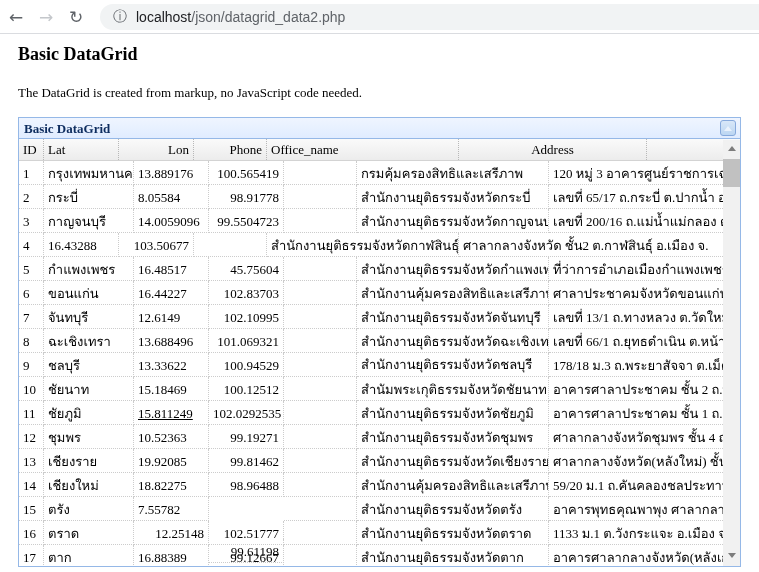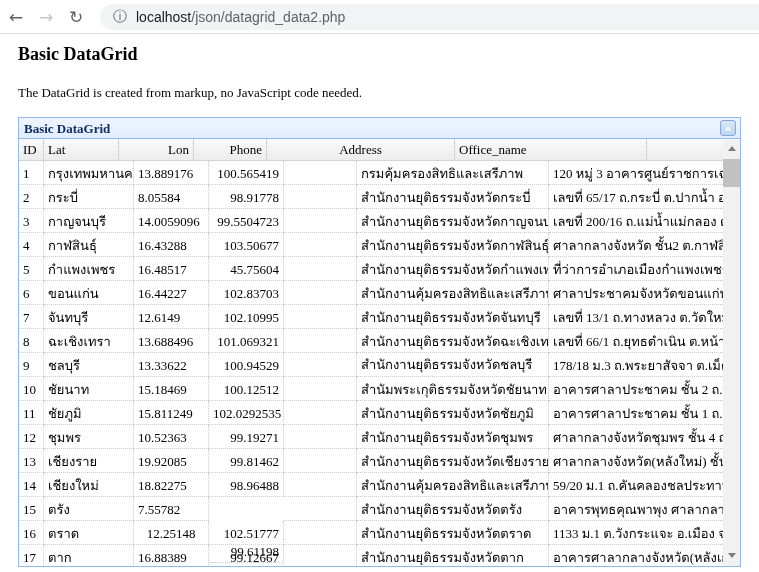--- a/index.html
+++ b/index.html
@@ -107,22 +107,22 @@
       <span class="collapse-btn">
         <span class="collapse-tri"></span>
       </span>
     </div>
 
     <div class="grid-header">
         <div class="hcell" style="width: 25px; justify-content: flex-start;">ID</div>
         <div class="hcell" style="width: 75px; justify-content: flex-start;">Lat</div>
         <div class="hcell" style="width: 75px; justify-content: flex-end;">Lon</div>
         <div class="hcell" style="width: 73px; justify-content: flex-end;">Phone</div>
+        <div class="hcell" style="width: 192px; justify-content: flex-start;">Office_name</div>
         <div class="hcell" style="width: 188px; justify-content: center;">Address</div>
-        <div class="hcell" style="width: 192px; justify-content: flex-start;">Office_name</div>
         <div class="hcell hfiller"></div>
       </div>
     <div class="grid-body">
         <div class="row">
           <div class="cell" style="width: 25px; text-align: left;">1</div>
           <div class="cell" style="width: 90px; text-align: left;">กรุงเทพมหานคร</div>
           <div class="cell" style="width: 75px; text-align: left;">13.889176</div>
           <div class="cell" style="width: 75px; text-align: right;">100.565419</div>
           <div class="cell" style="width: 73px; text-align: right;"></div>
           <div class="cell" style="width: 192px; text-align: left;">กรมคุ้มครองสิทธิและเสรีภาพ</div>
@@ -141,21 +141,20 @@
           <div class="cell" style="width: 25px; text-align: left;">3</div>
           <div class="cell" style="width: 90px; text-align: left;">กาญจนบุรี</div>
           <div class="cell" style="width: 75px; text-align: left;">14.0059096</div>
           <div class="cell" style="width: 75px; text-align: right;">99.5504723</div>
           <div class="cell" style="width: 73px; text-align: right;"></div>
           <div class="cell" style="width: 192px; text-align: left;">สำนักงานยุติธรรมจังหวัดกาญจนบุรี</div>
           <div class="cell" style="flex: 1 1 0%; text-align: left;">เลขที่ 200/16 ถ.แม่น้ำแม่กลอง ต.ปากแพรก</div>
         </div>
         <div class="row">
           <div class="cell" style="width: 25px; text-align: left;">4</div>
-          <div class="cell" style="width: 90px; text-align: left;">กาฬสินธุ์</div>
           <div class="cell" style="width: 75px; text-align: left;">16.43288</div>
           <div class="cell" style="width: 75px; text-align: right;">103.50677</div>
           <div class="cell" style="width: 73px; text-align: right;"></div>
           <div class="cell" style="width: 192px; text-align: left;">สำนักงานยุติธรรมจังหวัดกาฬสินธุ์</div>
           <div class="cell" style="flex: 1 1 0%; text-align: left;">ศาลากลางจังหวัด ชั้น2 ต.กาฬสินธุ์ อ.เมือง จ.</div>
         </div>
         <div class="row">
           <div class="cell" style="width: 25px; text-align: left;">5</div>
           <div class="cell" style="width: 90px; text-align: left;">กำแพงเพชร</div>
           <div class="cell" style="width: 75px; text-align: left;">16.48517</div>
@@ -205,21 +204,21 @@
           <div class="cell" style="width: 90px; text-align: left;">ชัยนาท</div>
           <div class="cell" style="width: 75px; text-align: left;">15.18469</div>
           <div class="cell" style="width: 75px; text-align: right;">100.12512</div>
           <div class="cell" style="width: 73px; text-align: right;"></div>
           <div class="cell" style="width: 192px; text-align: left;">สำนัมพระเกุติธรรมจังหวัดชัยนาท</div>
           <div class="cell" style="flex: 1 1 0%; text-align: left;">อาคารศาลาประชาคม ชั้น 2 ถ.พรหมประเสริฐ</div>
         </div>
         <div class="row">
           <div class="cell" style="width: 25px; text-align: left;">11</div>
           <div class="cell" style="width: 90px; text-align: left;">ชัยภูมิ</div>
-          <div class="cell" style="width: 75px; text-align: left;">15.811249</div>
+          <div class="cell" style="width: 75px; text-align: left; text-decoration: underline;">15.811249</div>
           <div class="cell" style="width: 75px; text-align: right;">102.0292535</div>
           <div class="cell" style="width: 73px; text-align: right;"></div>
           <div class="cell" style="width: 192px; text-align: left;">สำนักงานยุติธรรมจังหวัดชัยภูมิ</div>
           <div class="cell" style="flex: 1 1 0%; text-align: left;">อาคารศาลาประชาคม ชั้น 1 ถ.บรรณาการ ต.ใน</div>
         </div>
         <div class="row">
           <div class="cell" style="width: 25px; text-align: left;">12</div>
           <div class="cell" style="width: 90px; text-align: left;">ชุมพร</div>
           <div class="cell" style="width: 75px; text-align: left;">10.52363</div>
           <div class="cell" style="width: 75px; text-align: right;">99.19271</div>
@@ -250,21 +249,21 @@
           <div class="cell" style="width: 90px; text-align: left;">ตรัง</div>
           <div class="cell" style="width: 75px; text-align: left;">7.55782</div>
           <div class="cell" style="width: 75px; text-align: right; margin-top: 42px;">99.61198</div>
           <div class="cell" style="width: 73px; text-align: right;"></div>
           <div class="cell" style="width: 192px; text-align: left;">สำนักงานยุติธรรมจังหวัดตรัง</div>
           <div class="cell" style="flex: 1 1 0%; text-align: left;">อาคารพุทธคุณพาพุง ศาลากลางจังหวัด ถ.พ</div>
         </div>
         <div class="row">
           <div class="cell" style="width: 25px; text-align: left;">16</div>
           <div class="cell" style="width: 90px; text-align: left;">ตราด</div>
-          <div class="cell" style="width: 75px; text-align: center;">12.25148</div>
+          <div class="cell" style="width: 75px; text-align: right;">12.25148</div>
           <div class="cell" style="width: 75px; text-align: right;">102.51777</div>
           <div class="cell" style="width: 73px; text-align: right;"></div>
           <div class="cell" style="width: 192px; text-align: left;">สำนักงานยุติธรรมจังหวัดตราด</div>
           <div class="cell" style="flex: 1 1 0%; text-align: left;">1133 ม.1 ต.วังกระแจะ อ.เมือง จ.ตราด 23000</div>
         </div>
         <div class="row">
           <div class="cell" style="width: 25px; text-align: left;">17</div>
           <div class="cell" style="width: 90px; text-align: left;">ตาก</div>
           <div class="cell" style="width: 75px; text-align: left;">16.88389</div>
           <div class="cell" style="width: 75px; text-align: right;">99.12667</div>

